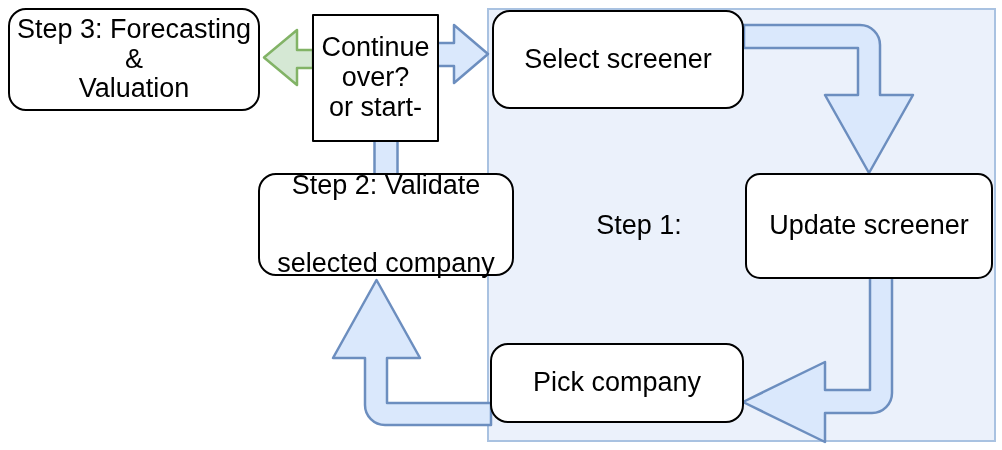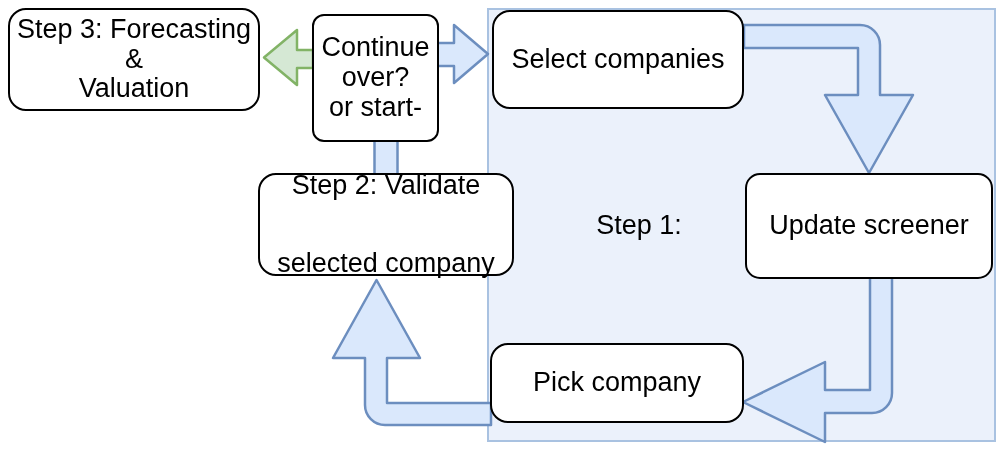--- a/index.html
+++ b/index.html
@@ -41,21 +41,21 @@
     border: 2.5px solid var(--node-stroke, #000000);
     border-radius: 18px;
     display: flex;
     flex-direction: column;
     align-items: center;
     justify-content: center;
     text-align: center;
     font-size: 27px;
     line-height: 1.1;
   }
-  .node.sharp { border-radius: 12px; }
+  .node.sharp { border-radius: 1px; }
   .node .line { white-space: nowrap; }
 </style>
 </head>
 <body>
 
 <div class="canvas">
 
   <div class="region"></div>
   <div class="region-label">Step 1:</div>
 
@@ -80,21 +80,21 @@
     <div class="line">Valuation</div>
   </div>
 
   <div class="node sharp" style="left:312px; top:14px; width:127px; height:128px;">
     <div class="line">Continue</div>
     <div class="line">over?</div>
     <div class="line">or start-</div>
   </div>
 
   <div class="node" style="left:492px; top:10px; width:252px; height:99px;">
-    <div class="line">Select companies</div>
+    <div class="line">Select screener</div>
   </div>
 
   <div class="node" style="left:745px; top:173px; width:248px; height:106px;border-radius:15px;">
     <div class="line">Update screener</div>
   </div>
 
   <div class="node" style="left:258px; top:173px; width:256px; height:103px;gap:48px;">
     <div class="line">Step 2: Validate</div>
     <div class="line">selected company</div>
   </div>

